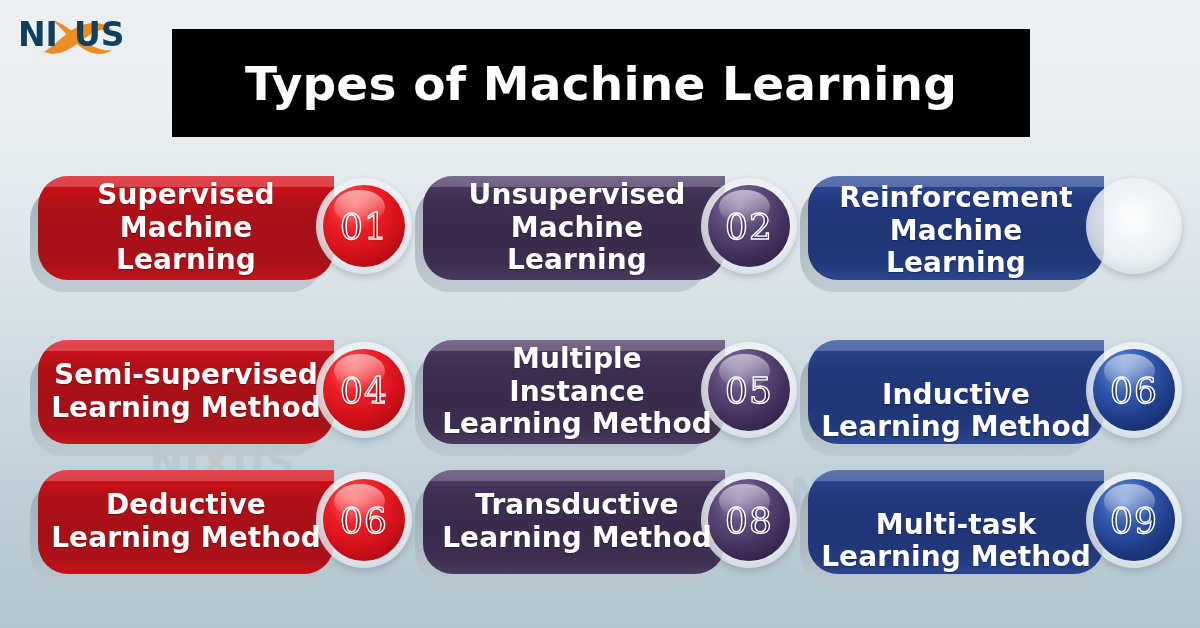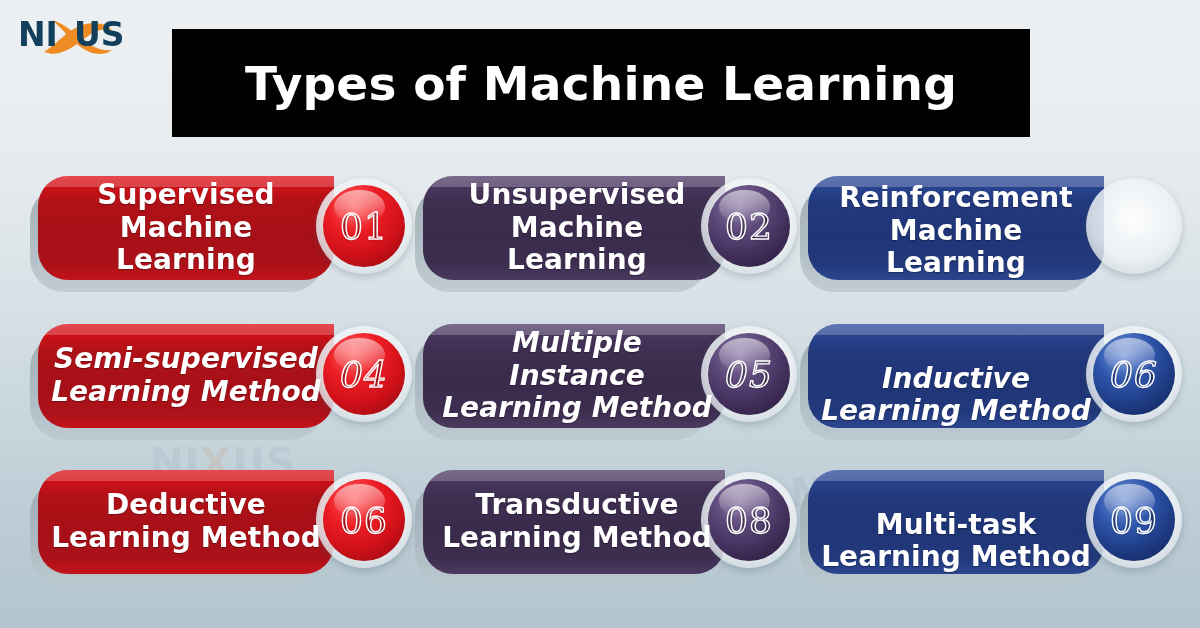--- a/index.html
+++ b/index.html
@@ -73,21 +73,21 @@
     width: 1200px;
     height: 448px;
   }
   .row {
     position: absolute;
     left: 0;
     width: 1200px;
     height: 128px;
   }
   .row.r0 { top: 12px; }
-  .row.r1 { top: 160px; font-style: italic; }
+  .row.r1 { top: 176px; }
   .row.r2 { top: 306px; }
 
   .cell {
     position: absolute;
     width: 362px;
     height: 128px;
   }
   .cell.c0 { left: 38px; }
   .cell.c1 { left: 423px; }
   .cell.c2 { left: 808px; }

